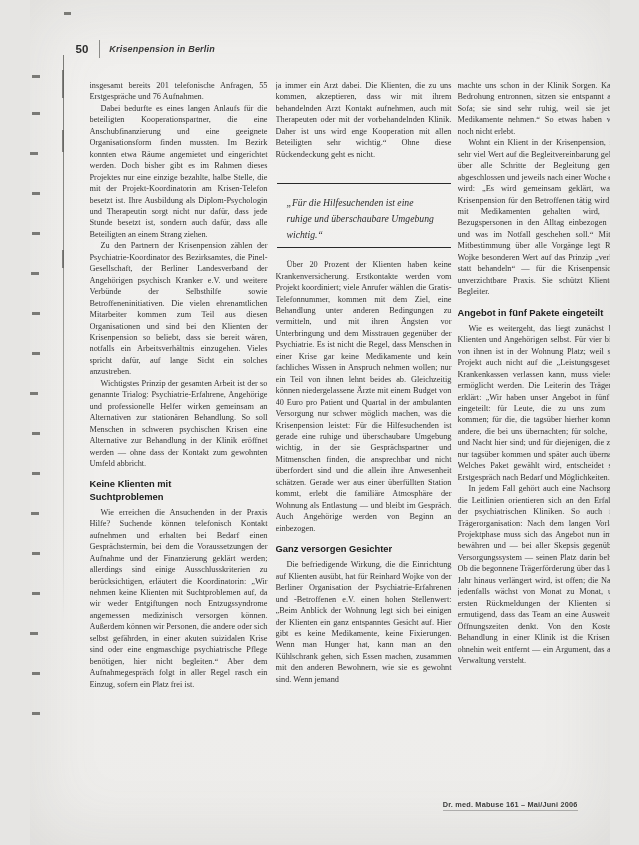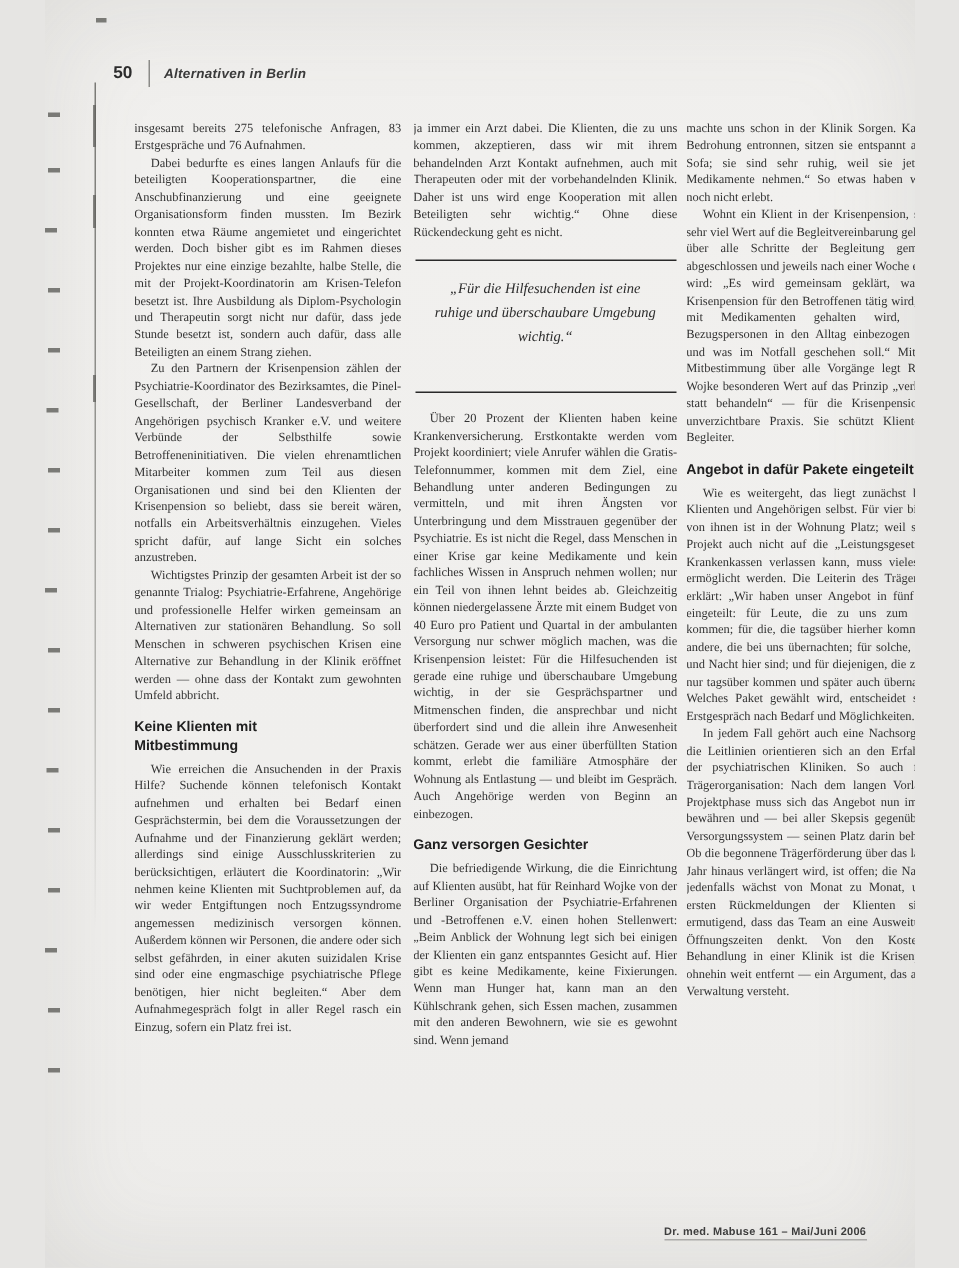--- a/index.html
+++ b/index.html
@@ -19,27 +19,27 @@
        color:#343434;filter:blur(.33px) contrast(1.02);hyphens:auto;overflow:hidden;}
   .col1{left:60px;width:178px;height:730px;}
   .col2{left:246px;width:176px;height:730px;}
   .col3{left:428px;width:178px;height:716px;}
   .col p{margin:0;text-indent:11px;}
   .col p.noindent{text-indent:0;}
   .col h3{font-family:"Liberation Sans",sans-serif;font-size:9.4px;line-height:12.2px;
           margin:9px 0 4px;color:#222;text-align:left;}
   .h-narrow{max-width:108px;}
   
-  .quote-block{margin:13px 1px 11px;border-top:1.7px solid #2b2b2b;border-bottom:1.7px solid #2b2b2b;
-               padding:11px 10px 28px;text-align:center;}
+  .quote-block{margin:23px 1px 11px;border-top:1.7px solid #2b2b2b;border-bottom:1.7px solid #2b2b2b;
+               padding:11px 10px 4px;text-align:left;}
   .quote{font-style:italic;font-size:9.7px;line-height:16px;color:#2e2e2e;}
   
   .footer{position:absolute;top:800px;right:32px;font-family:"Liberation Sans",sans-serif;
           font-weight:bold;font-size:7.3px;color:#3d3d3d;letter-spacing:.2px;
-          border-bottom:1px solid rgba(60,60,60,.35);padding-bottom:1px;filter:blur(.3px);margin-top:16px;}
+          border-bottom:1px solid rgba(60,60,60,.35);padding-bottom:1px;filter:blur(.3px);}
   
   .fold-line{position:absolute;left:33px;top:55px;width:1px;height:565px;
              background:linear-gradient(#7a7a76 0%,#8e8e8a 35%,#b5b5b1 70%,transparent 100%);}
   .fold-seg{position:absolute;left:32px;width:2px;background:#5f5f5b;opacity:.75;}
   .mark{position:absolute;left:2px;width:8px;height:3px;background:#565652;opacity:.75;filter:blur(.5px);}
 </style>
 </head>
 <body>
 
 <main class="page">
@@ -63,45 +63,45 @@
   <div class="mark" style="top:512px;left:1px;"></div>
   <div class="mark" style="top:552px;"></div>
   <div class="mark" style="top:592px;"></div>
   <div class="mark" style="top:632px;left:0;"></div>
   <div class="mark" style="top:672px;"></div>
   <div class="mark" style="top:712px;"></div>
 
   <header class="hdr">
     <span class="pnum">50</span>
     <span class="hdr-sep"></span>
-    <span class="hdr-title">Alternativen in Berlin</span>
+    <span class="hdr-title">Krisenpension in Berlin</span>
   </header>
 
   <section class="col col1">
-    <p class="noindent">insgesamt bereits 275 telefonische Anfragen, 83 Erstgespräche und 76 Aufnahmen.</p>
+    <p class="noindent">insgesamt bereits 201 telefonische Anfragen, 55 Erstgespräche und 76 Aufnahmen.</p>
     <p>Dabei bedurfte es eines langen Anlaufs für die beteiligten Kooperationspartner, die eine Anschubfinanzierung und eine geeignete Organisationsform finden mussten. Im Bezirk konnten etwa Räume angemietet und eingerichtet werden. Doch bisher gibt es im Rahmen dieses Projektes nur eine einzige bezahlte, halbe Stelle, die mit der Projekt-Koordinatorin am Krisen-Telefon besetzt ist. Ihre Ausbildung als Diplom-Psychologin und Therapeutin sorgt nicht nur dafür, dass jede Stunde besetzt ist, sondern auch dafür, dass alle Beteiligten an einem Strang ziehen.</p>
     <p>Zu den Partnern der Krisenpension zählen der Psychiatrie-Koordinator des Bezirksamtes, die Pinel-Gesellschaft, der Berliner Landesverband der Angehörigen psychisch Kranker e.V. und weitere Verbünde der Selbsthilfe sowie Betroffeneninitiativen. Die vielen ehrenamtlichen Mitarbeiter kommen zum Teil aus diesen Organisationen und sind bei den Klienten der Krisenpension so beliebt, dass sie bereit wären, notfalls ein Arbeitsverhältnis einzugehen. Vieles spricht dafür, auf lange Sicht ein solches anzustreben.</p>
     <p>Wichtigstes Prinzip der gesamten Arbeit ist der so genannte Trialog: Psychiatrie-Erfahrene, Angehörige und professionelle Helfer wirken gemeinsam an Alternativen zur stationären Behandlung. So soll Menschen in schweren psychischen Krisen eine Alternative zur Behandlung in der Klinik eröffnet werden — ohne dass der Kontakt zum gewohnten Umfeld abbricht.</p>
-    <h3 class="h-narrow">Keine Klienten mit Mitbestimmung</h3>
+    <h3 class="h-narrow">Keine Klienten mit Suchtproblemen</h3>
     <p>Wie erreichen die Ansuchenden in der Praxis Hilfe? Suchende können telefonisch Kontakt aufnehmen und erhalten bei Bedarf einen Gesprächstermin, bei dem die Voraussetzungen der Aufnahme und der Finanzierung geklärt werden; allerdings sind einige Ausschlusskriterien zu berücksichtigen, erläutert die Koordinatorin: „Wir nehmen keine Klienten mit Suchtproblemen auf, da wir weder Entgiftungen noch Entzugssyndrome angemessen medizinisch versorgen können. Außerdem können wir Personen, die andere oder sich selbst gefährden, in einer akuten suizidalen Krise sind oder eine engmaschige psychiatrische Pflege benötigen, hier nicht begleiten.“ Aber dem Aufnahmegespräch folgt in aller Regel rasch ein Einzug, sofern ein Platz frei ist.</p>
   </section>
 
   <section class="col col2">
     <p class="noindent">ja immer ein Arzt dabei. Die Klienten, die zu uns kommen, akzeptieren, dass wir mit ihrem behandelnden Arzt Kontakt aufnehmen, auch mit Therapeuten oder mit der vorbehandelnden Klinik. Daher ist uns wird enge Kooperation mit allen Beteiligten sehr wichtig.“ Ohne diese Rückendeckung geht es nicht.</p>
     <div class="quote-block">
       <div class="quote">„Für die Hilfesuchenden ist eine ruhige und überschaubare Umgebung wichtig.“</div>
     </div>
     <p>Über 20 Prozent der Klienten haben keine Krankenversicherung. Erstkontakte werden vom Projekt koordiniert; viele Anrufer wählen die Gratis-Telefonnummer, kommen mit dem Ziel, eine Behandlung unter anderen Bedingungen zu vermitteln, und mit ihren Ängsten vor Unterbringung und dem Misstrauen gegenüber der Psychiatrie. Es ist nicht die Regel, dass Menschen in einer Krise gar keine Medikamente und kein fachliches Wissen in Anspruch nehmen wollen; nur ein Teil von ihnen lehnt beides ab. Gleichzeitig können niedergelassene Ärzte mit einem Budget von 40 Euro pro Patient und Quartal in der ambulanten Versorgung nur schwer möglich machen, was die Krisenpension leistet: Für die Hilfesuchenden ist gerade eine ruhige und überschaubare Umgebung wichtig, in der sie Gesprächspartner und Mitmenschen finden, die ansprechbar und nicht überfordert sind und die allein ihre Anwesenheit schätzen. Gerade wer aus einer überfüllten Station kommt, erlebt die familiäre Atmosphäre der Wohnung als Entlastung — und bleibt im Gespräch. Auch Angehörige werden von Beginn an einbezogen.</p>
     <h3>Ganz versorgen Gesichter</h3>
     <p>Die befriedigende Wirkung, die die Einrichtung auf Klienten ausübt, hat für Reinhard Wojke von der Berliner Organisation der Psychiatrie-Erfahrenen und -Betroffenen e.V. einen hohen Stellenwert: „Beim Anblick der Wohnung legt sich bei einigen der Klienten ein ganz entspanntes Gesicht auf. Hier gibt es keine Medikamente, keine Fixierungen. Wenn man Hunger hat, kann man an den Kühlschrank gehen, sich Essen machen, zusammen mit den anderen Bewohnern, wie sie es gewohnt sind. Wenn jemand</p>
   </section>
 
   <section class="col col3">
     <p class="noindent">machte uns schon in der Klinik Sorgen. Kaum der Bedrohung entronnen, sitzen sie entspannt auf dem Sofa; sie sind sehr ruhig, weil sie jetzt ihre Medikamente nehmen.“ So etwas haben wir hier noch nicht erlebt.</p>
     <p>Wohnt ein Klient in der Krisenpension, so wird sehr viel Wert auf die Begleitvereinbarung gelegt, die über alle Schritte der Begleitung gemeinsam abgeschlossen und jeweils nach einer Woche erneuert wird: „Es wird gemeinsam geklärt, wann die Krisenpension für den Betroffenen tätig wird, wie es mit Medikamenten gehalten wird, welche Bezugspersonen in den Alltag einbezogen werden und was im Notfall geschehen soll.“ Mit dieser Mitbestimmung über alle Vorgänge legt Reinhard Wojke besonderen Wert auf das Prinzip „verhandeln statt behandeln“ — für die Krisenpension eine unverzichtbare Praxis. Sie schützt Klienten wie Begleiter.</p>
-    <h3>Angebot in dafür Pakete eingeteilt</h3>
+    <h3>Angebot in fünf Pakete eingeteilt</h3>
     <p>Wie es weitergeht, das liegt zunächst bei den Klienten und Angehörigen selbst. Für vier bis sechs von ihnen ist in der Wohnung Platz; weil sich das Projekt auch nicht auf die „Leistungsgesetze“ der Krankenkassen verlassen kann, muss vieles selbst ermöglicht werden. Die Leiterin des Trägervereins erklärt: „Wir haben unser Angebot in fünf Pakete eingeteilt: für Leute, die zu uns zum Termin kommen; für die, die tagsüber hierher kommen; für andere, die bei uns übernachten; für solche, die Tag und Nacht hier sind; und für diejenigen, die zunächst nur tagsüber kommen und später auch übernachten.“ Welches Paket gewählt wird, entscheidet sich im Erstgespräch nach Bedarf und Möglichkeiten.</p>
     <p>In jedem Fall gehört auch eine Nachsorge dazu, die Leitlinien orientieren sich an den Erfahrungen der psychiatrischen Kliniken. So auch für die Trägerorganisation: Nach dem langen Vorlauf der Projektphase muss sich das Angebot nun im Alltag bewähren und — bei aller Skepsis gegenüber dem Versorgungssystem — seinen Platz darin behaupten. Ob die begonnene Trägerförderung über das laufende Jahr hinaus verlängert wird, ist offen; die Nachfrage jedenfalls wächst von Monat zu Monat, und die ersten Rückmeldungen der Klienten sind so ermutigend, dass das Team an eine Ausweitung der Öffnungszeiten denkt. Von den Kosten der Behandlung in einer Klinik ist die Krisenpension ohnehin weit entfernt — ein Argument, das auch die Verwaltung versteht.</p>
   </section>
 
   <footer class="footer">Dr. med. Mabuse 161 – Mai/Juni 2006</footer>
 
 </main>
 
 </body></html>

